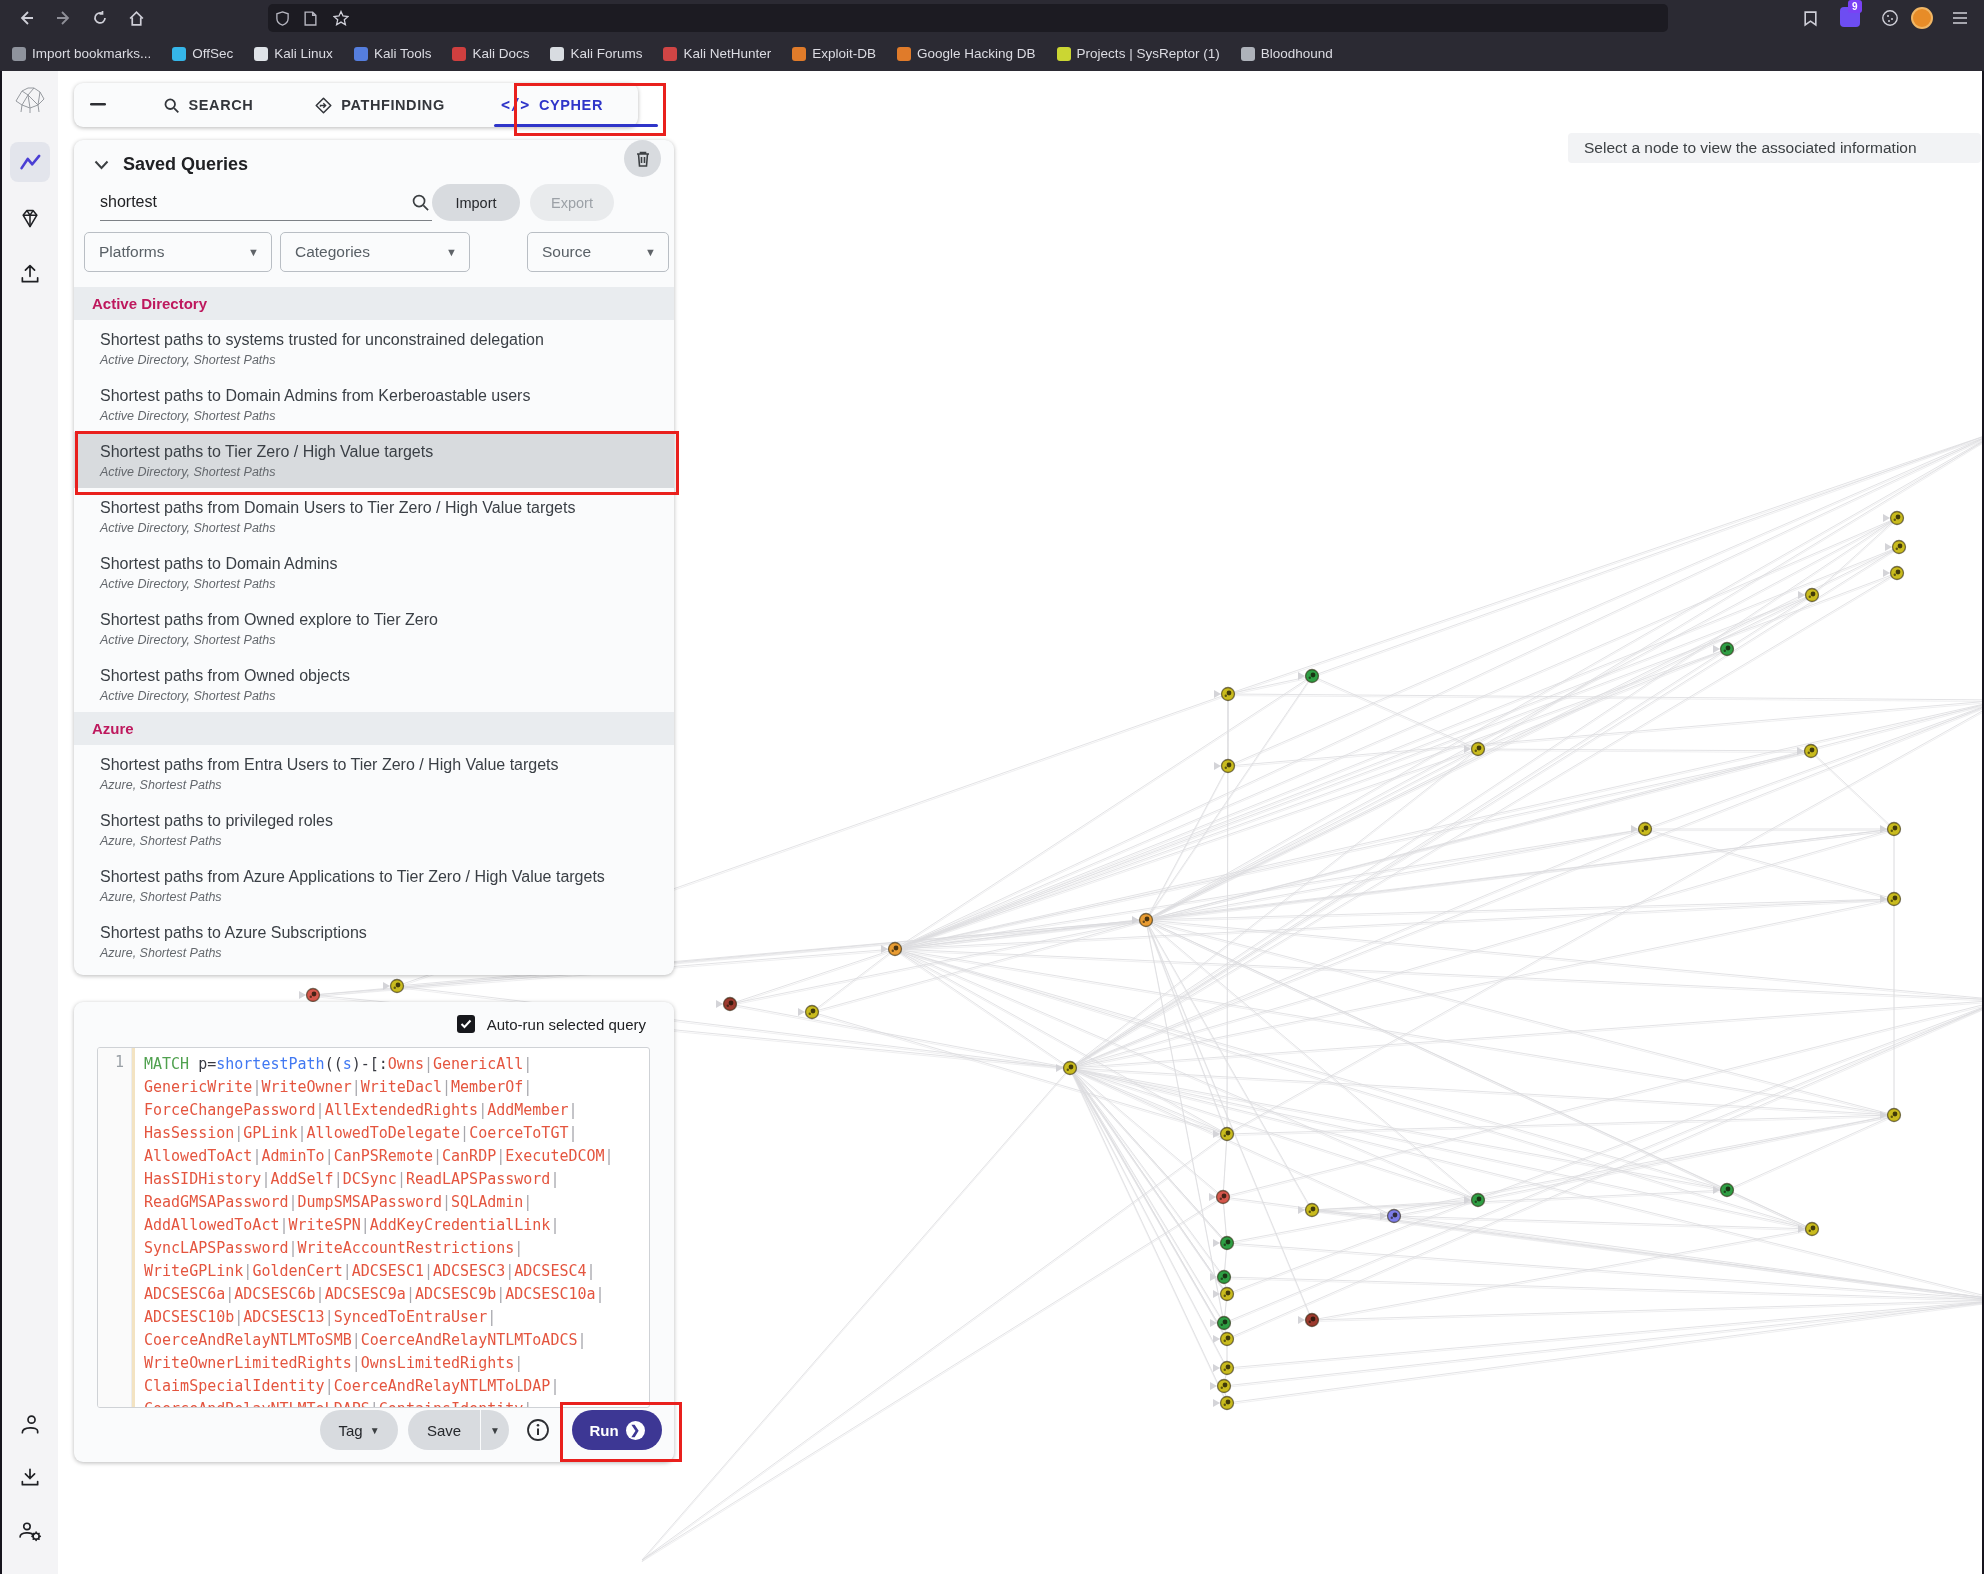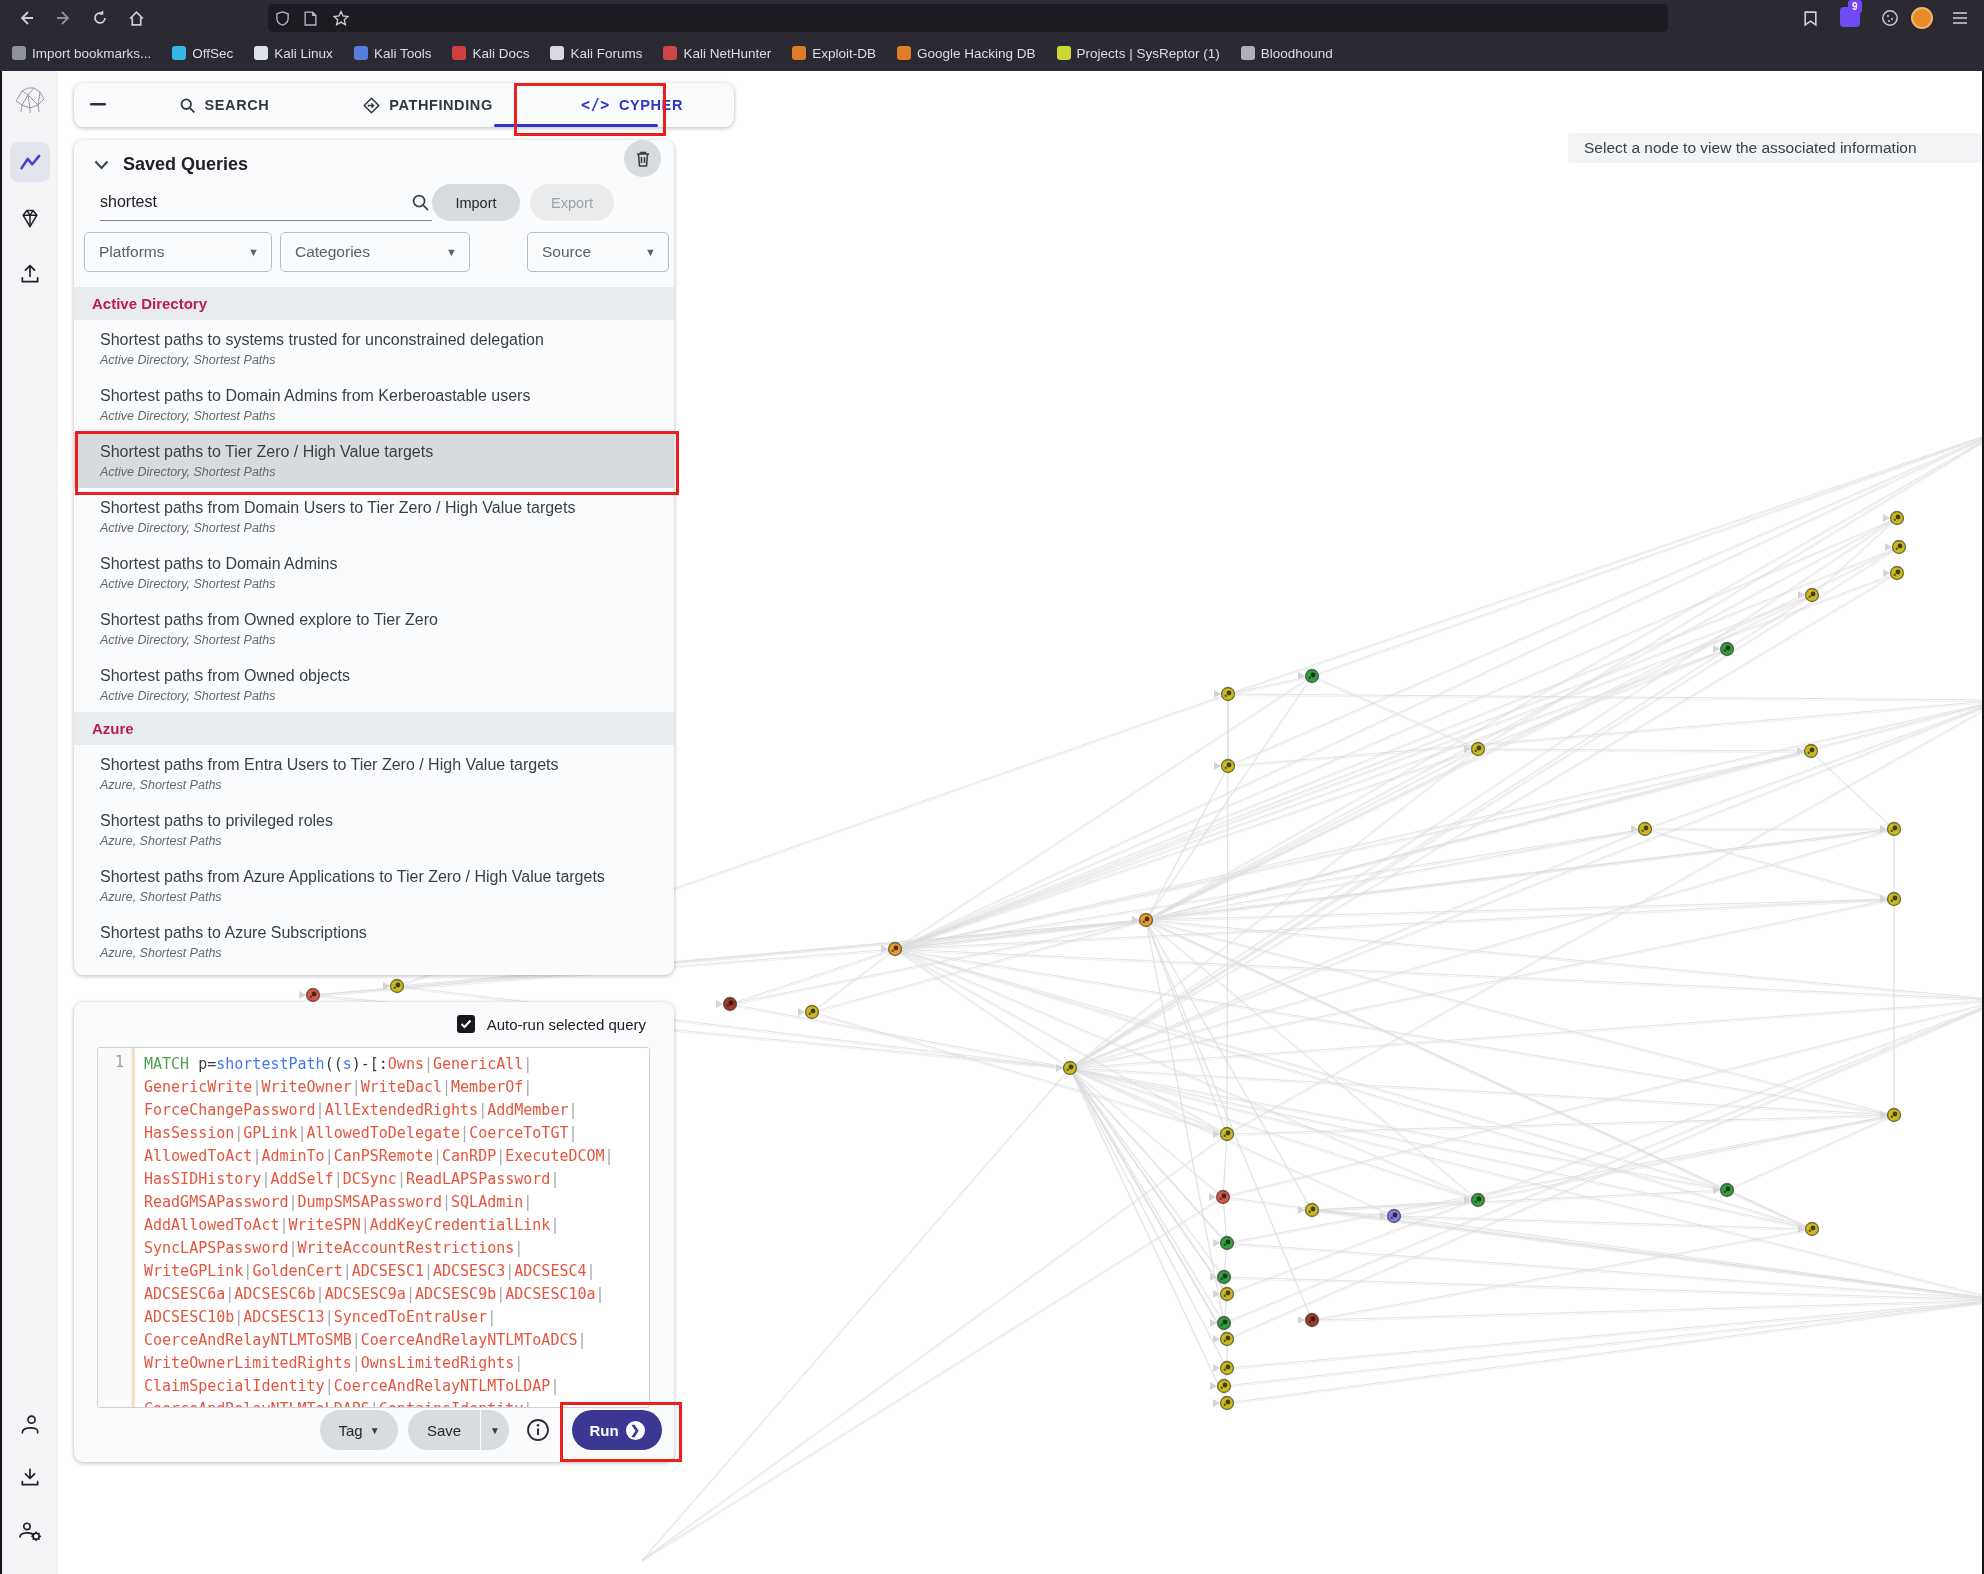--- a/index.html
+++ b/index.html
@@ -14,34 +14,34 @@
   #urltext{white-space:nowrap;overflow:hidden;flex:1 1 auto;letter-spacing:.1px;}
   #urltext .host{color:#f4f4f8;}
   #urlstar{flex:0 0 auto;margin:0 9px;color:#cfcfd8;}
   .chromeRight{position:absolute;top:4px;width:28px;height:28px;display:flex;align-items:center;justify-content:center;color:#cfcfd8;}
   #extbadge{position:absolute;left:1836px;top:1px;width:30px;height:30px;}
   #extbadge .pz{position:absolute;left:4px;top:6px;width:20px;height:20px;background:#6d4df2;border-radius:4px;}
   #extbadge .bdg{position:absolute;left:12px;top:-1px;background:#7a42f5;color:#fff;font-size:10px;
     padding:1px 4px;border-radius:3px;font-weight:bold;}
   
   #chrome2{position:absolute;left:0;top:36px;width:1984px;height:35px;background:#2b2a33;display:flex;align-items:center;padding-left:12px;box-sizing:border-box;}
-  .bm{display:flex;align-items:flex-start;margin-right:21px;color:#dcdce3;font-size:13.5px;white-space:nowrap;}
+  .bm{display:flex;align-items:center;margin-right:21px;color:#dcdce3;font-size:13.5px;white-space:nowrap;}
   .bm .bm-ico{width:14px;height:14px;border-radius:3px;margin-right:6px;flex:0 0 auto;}
   
   #app{position:absolute;left:0;top:71px;width:1984px;height:1503px;background:#ffffff;
     border-left:2px solid #16141d;border-right:2px solid #16141d;box-sizing:border-box;}
   #graphsvg{position:absolute;left:0;top:0;}
   
   #rail{position:absolute;left:0;top:0;width:56px;height:1503px;background:#f4f4f6;}
   .railbtn{position:absolute;left:8px;width:40px;height:40px;border-radius:8px;display:flex;align-items:center;justify-content:center;color:#1f2024;}
   .railbtn.active{background:#e3e5ec;color:#4b3fd4;}
   
   .card{position:absolute;background:#fafbfc;border-radius:9px;box-shadow:0 1px 4px rgba(0,0,0,.28);}
   
-  #tabbar{left:72px;top:12px;width:660px;height:44px;display:flex;align-items:stretch;}
+  #tabbar{left:72px;top:12px;width:564px;height:44px;display:flex;align-items:stretch;}
   #collapsebtn{width:48px;display:flex;align-items:center;justify-content:center;color:#2d2f33;}
   .tab{flex:1;display:flex;align-items:center;justify-content:center;gap:9px;font-size:14.5px;font-weight:bold;
     letter-spacing:.6px;color:#33363b;position:relative;}
   .tab.active{color:#2f35c9;}
   .tab .cy{font-family:"DejaVu Sans Mono",monospace;font-weight:bold;font-size:15px;}
   #tabunderline{position:absolute;left:420px;bottom:0;width:164px;height:3px;background:#2f35c9;border-radius:2px;}
   
   #queries{left:72px;top:69px;width:600px;height:835px;overflow:hidden;}
   #sq-head{position:absolute;left:20px;top:14px;display:flex;align-items:center;gap:14px;color:#202124;}
   #sq-title{font-size:18px;font-weight:bold;}

